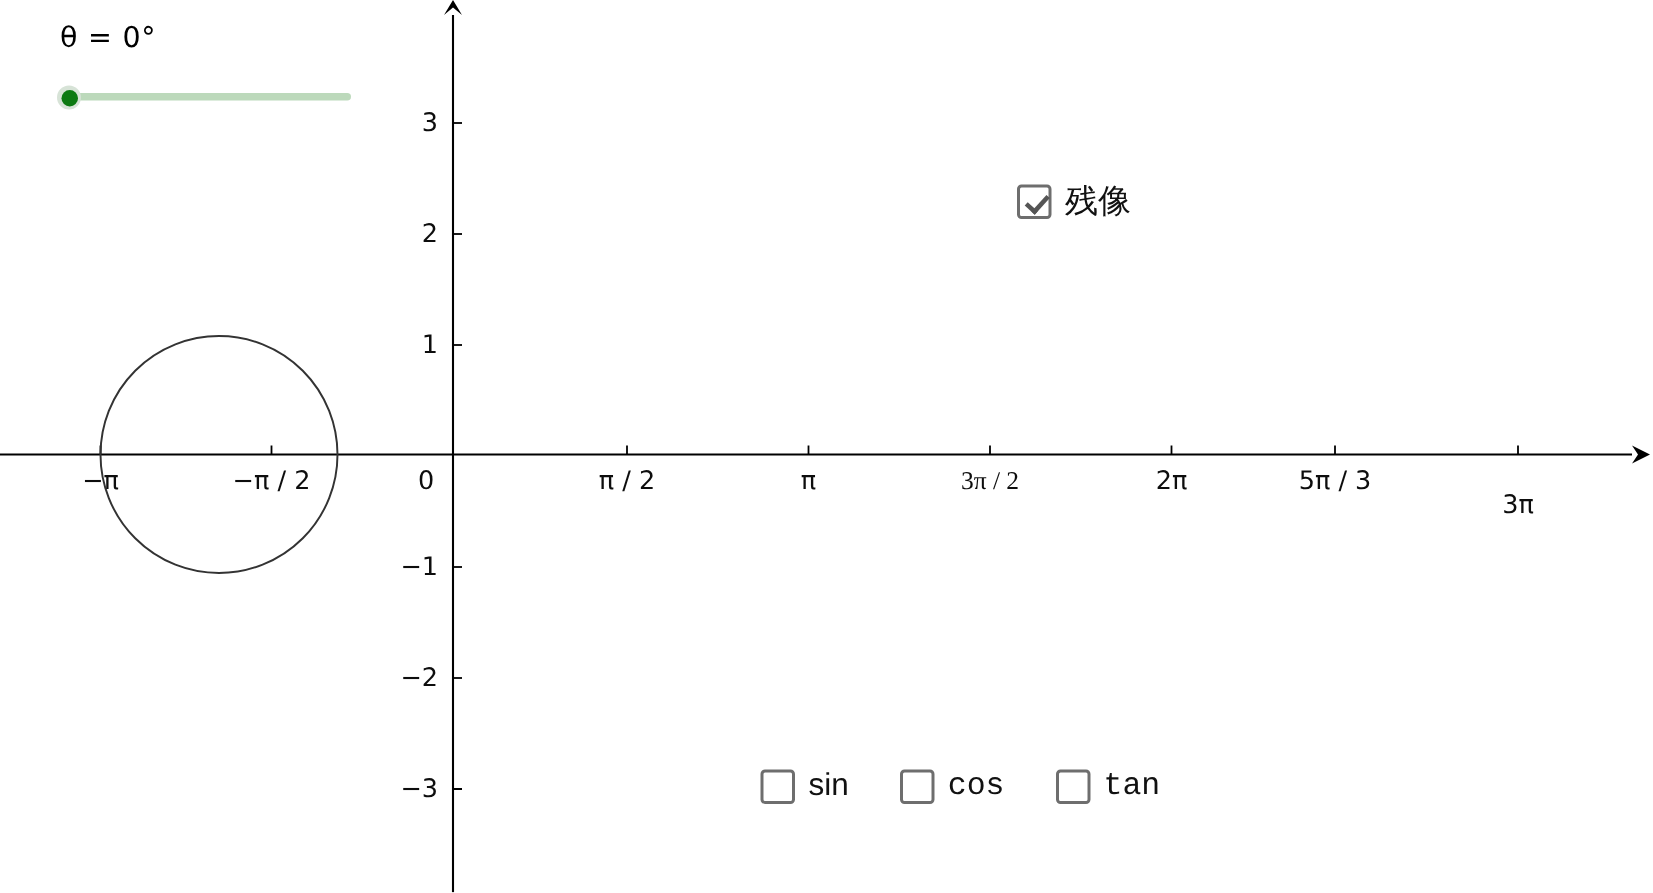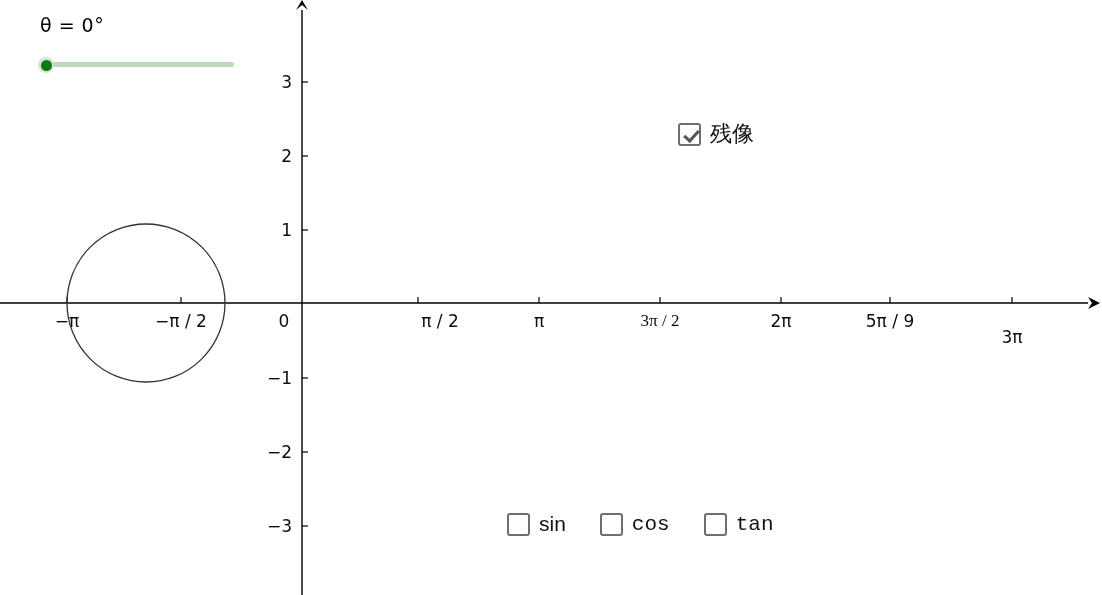--- a/index.html
+++ b/index.html
@@ -178,25 +178,25 @@
       <line x1="302" y1="452" x2="308" y2="452"></line>
       <line x1="302" y1="526" x2="308" y2="526"></line>
     </g>
 
     <circle cx="146" cy="303" r="79" fill="none" stroke="#333333" stroke-width="1.3"></circle>
   </svg>
 
   <div class="tick x" style="left:67px;  top:311px;">−π</div>
   <div class="tick x" style="left:181px; top:311px;">−π / 2</div>
   <div class="tick x" style="left:284px; top:311px;">0</div>
-  <div class="tick x" style="left:440px; top:311px;">π / 2</div>
+  <div class="tick x" style="left:418px; top:311px;">π / 2</div>
   <div class="tick x" style="left:539px; top:311px;">π</div>
   <div class="tick x" style="left:660px; top:311px;font-family:Liberation Serif, serif;">3π / 2</div>
   <div class="tick x" style="left:781px; top:311px;">2π</div>
-  <div class="tick x" style="left:890px; top:311px;">5π / 9</div>
+  <div class="tick x" style="left:890px; top:311px;">5π / 3</div>
   <div class="tick x" style="left:1012px;top:327px;">3π</div>
 
   <div class="tick y" style="left:274px; top:82px;  width:18px;">3</div>
   <div class="tick y" style="left:274px; top:156px; width:18px;">2</div>
   <div class="tick y" style="left:274px; top:230px; width:18px;">1</div>
   <div class="tick y" style="left:262px; top:378px; width:30px;">−1</div>
   <div class="tick y" style="left:262px; top:452px; width:30px;">−2</div>
   <div class="tick y" style="left:262px; top:526px; width:30px;">−3</div>
 
   <div class="slider-widget">

